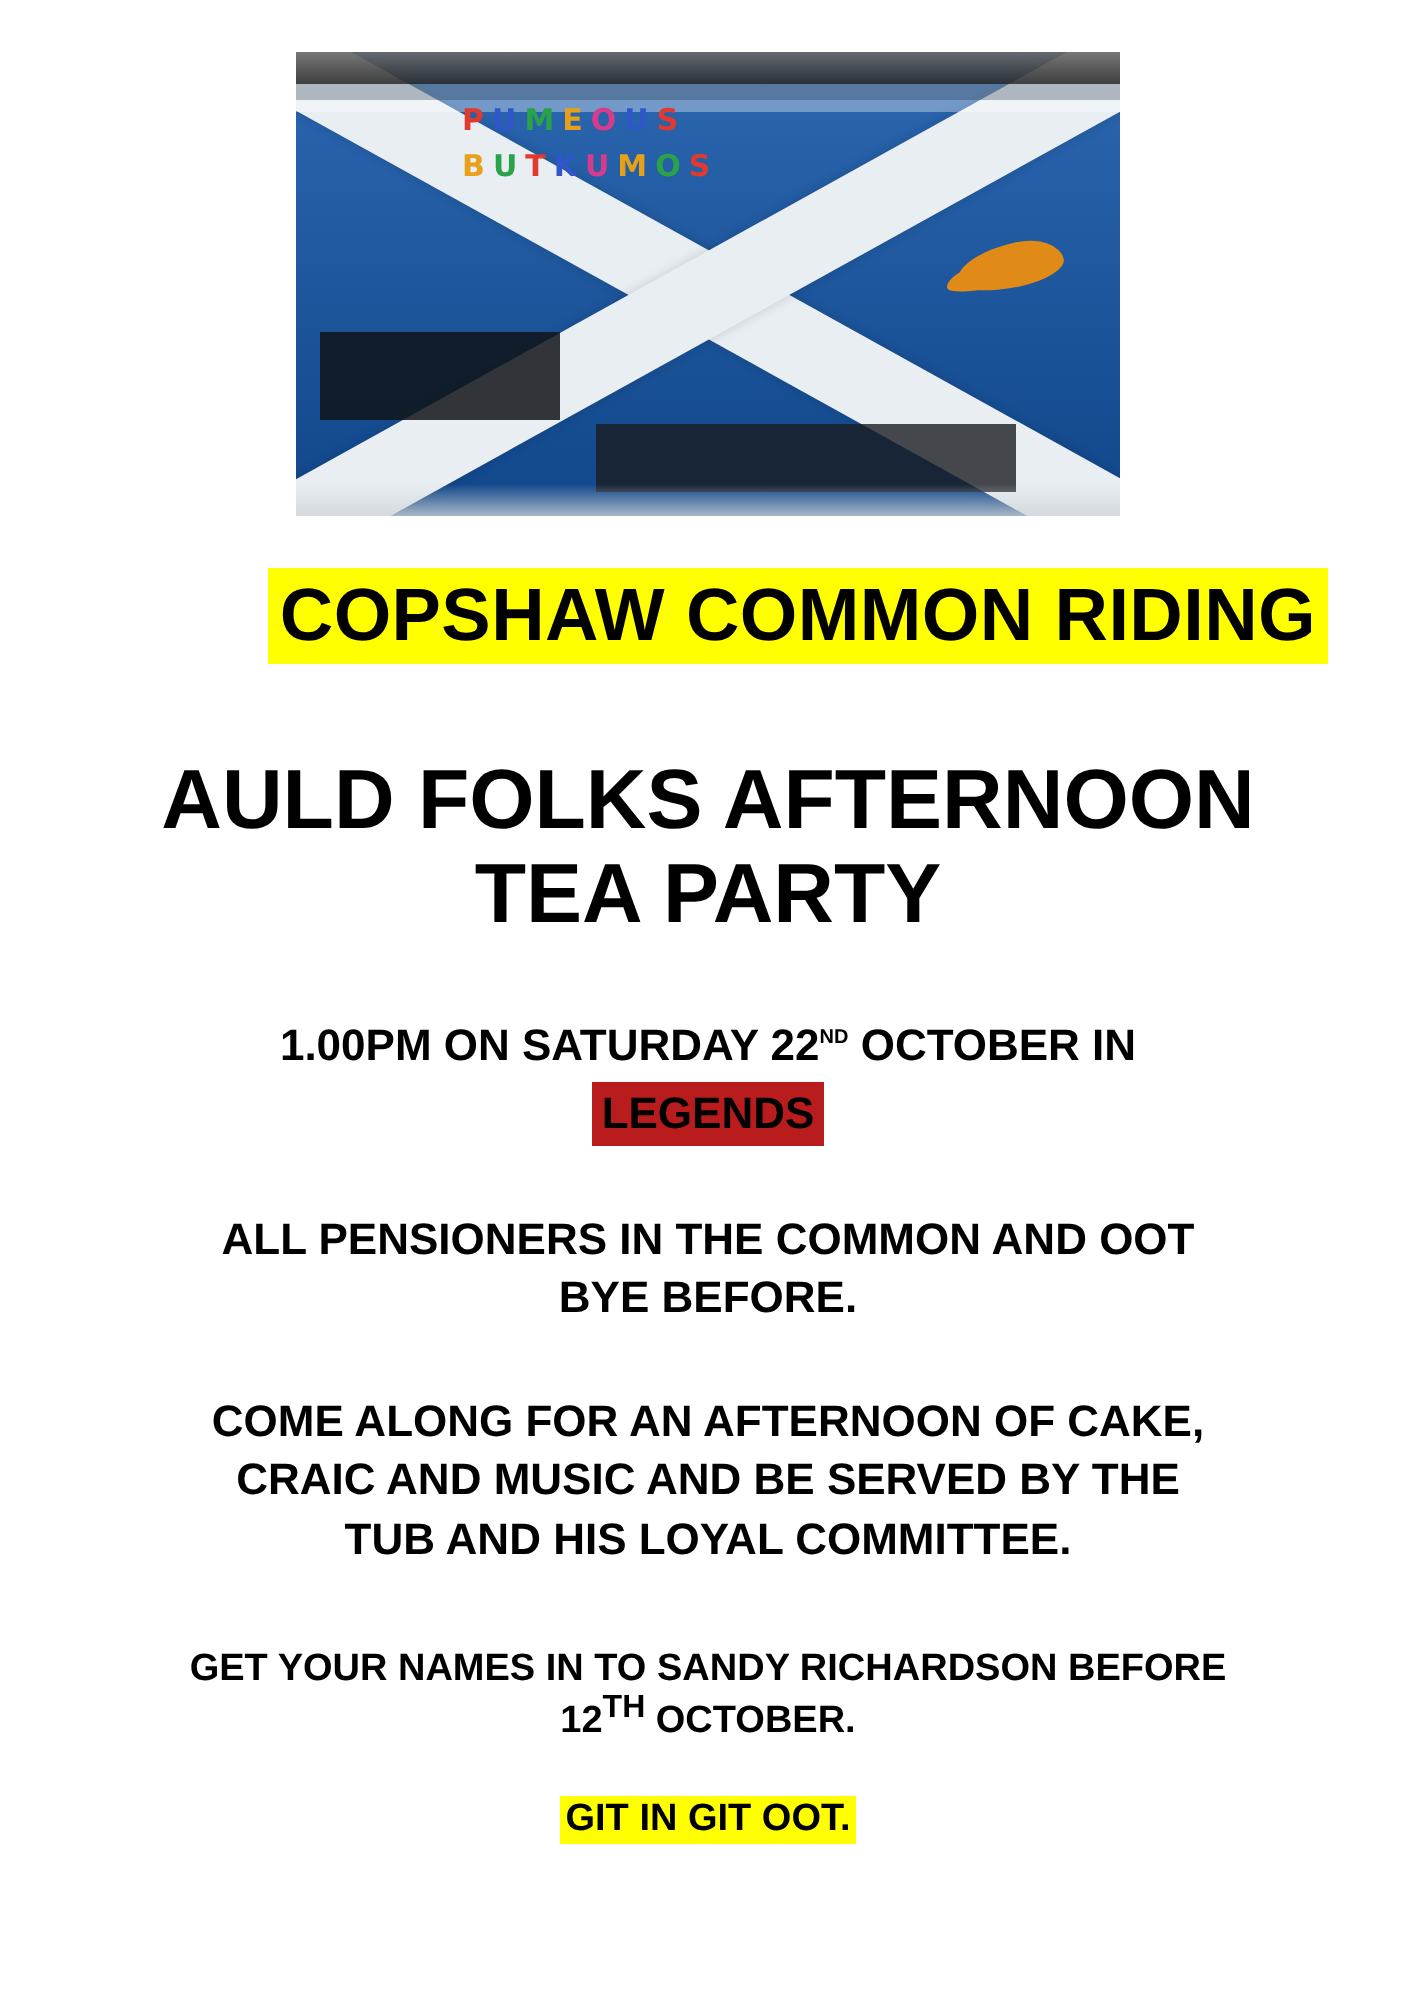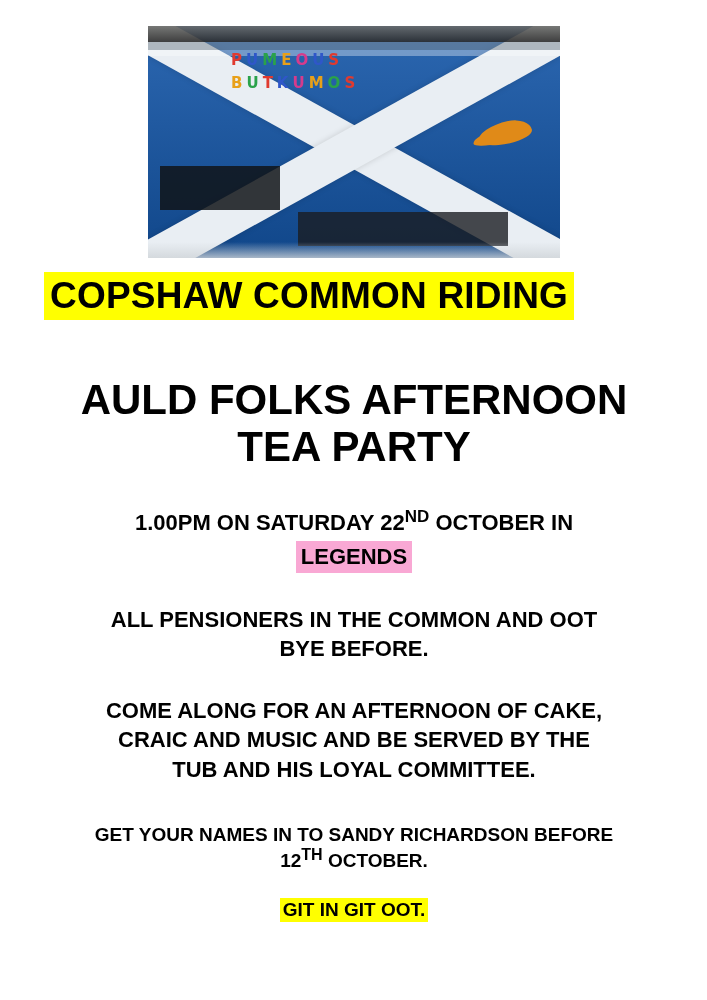--- a/index.html
+++ b/index.html
@@ -127,23 +127,23 @@
     top: 24px;
     width: 100%;
     height: 6px;
     background: rgba(255,255,255,0.35);
   }
 
   
   .title-hl {
     position: absolute;
     left: 44px;
-    top: 272px;
+    top: 284px;
     width: 620px;
-    text-align: left;
+    text-align: right;
     text-decoration: underline;
   }
   .title-hl .hl {
     background: #ffff00;
     font-size: 37px;
     font-weight: bold;
     letter-spacing: 0.2px;
     padding: 2px 6px;
     display: inline-block;
     line-height: 1.18;
@@ -165,26 +165,26 @@
     position: absolute;
     left: 40px;
     top: 508px;
     width: 628px;
     text-align: center;
     font-size: 22px;
     font-weight: bold;
     line-height: 1.35;
   }
   .line-when sup {
-    font-size: 17px;
+    font-size: 10px;
     vertical-align: super;
     line-height: 0;
   }
   .venue {
-    background: #f9a8d4;
+    background: #b91c1c;
     color: #000000;
     padding: 1px 5px 2px 5px;
     display: inline-block;
     margin-top: 3px;
   }
 
   .para {
     position: absolute;
     left: 40px;
     width: 628px;

